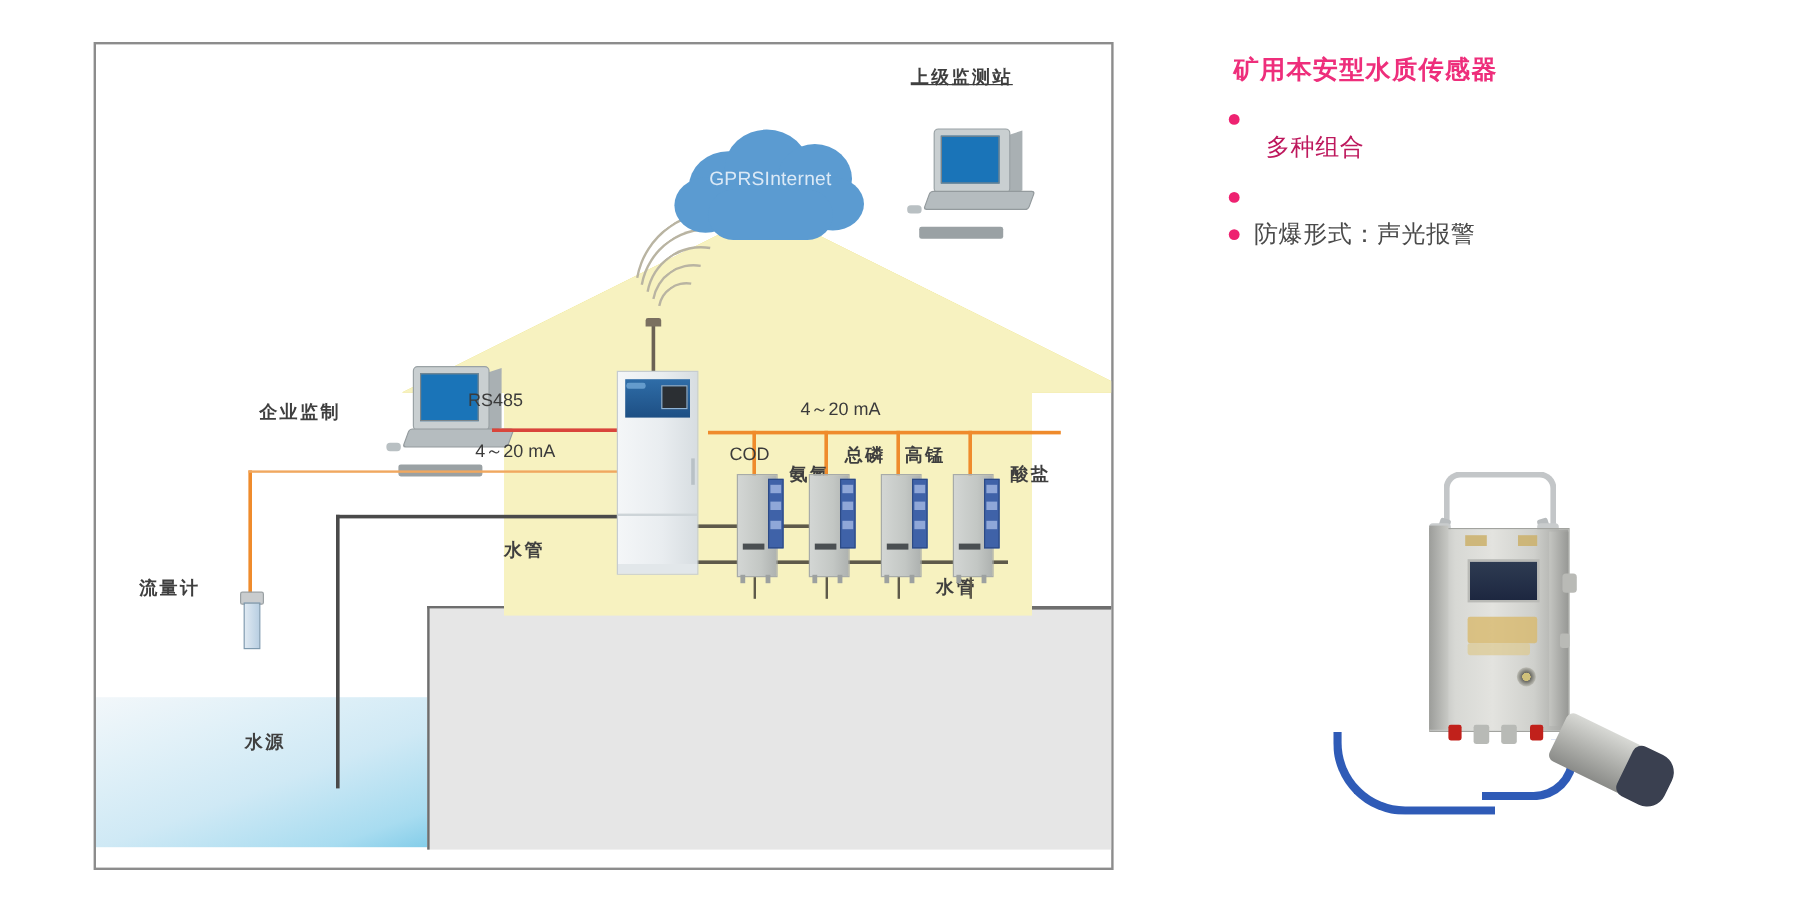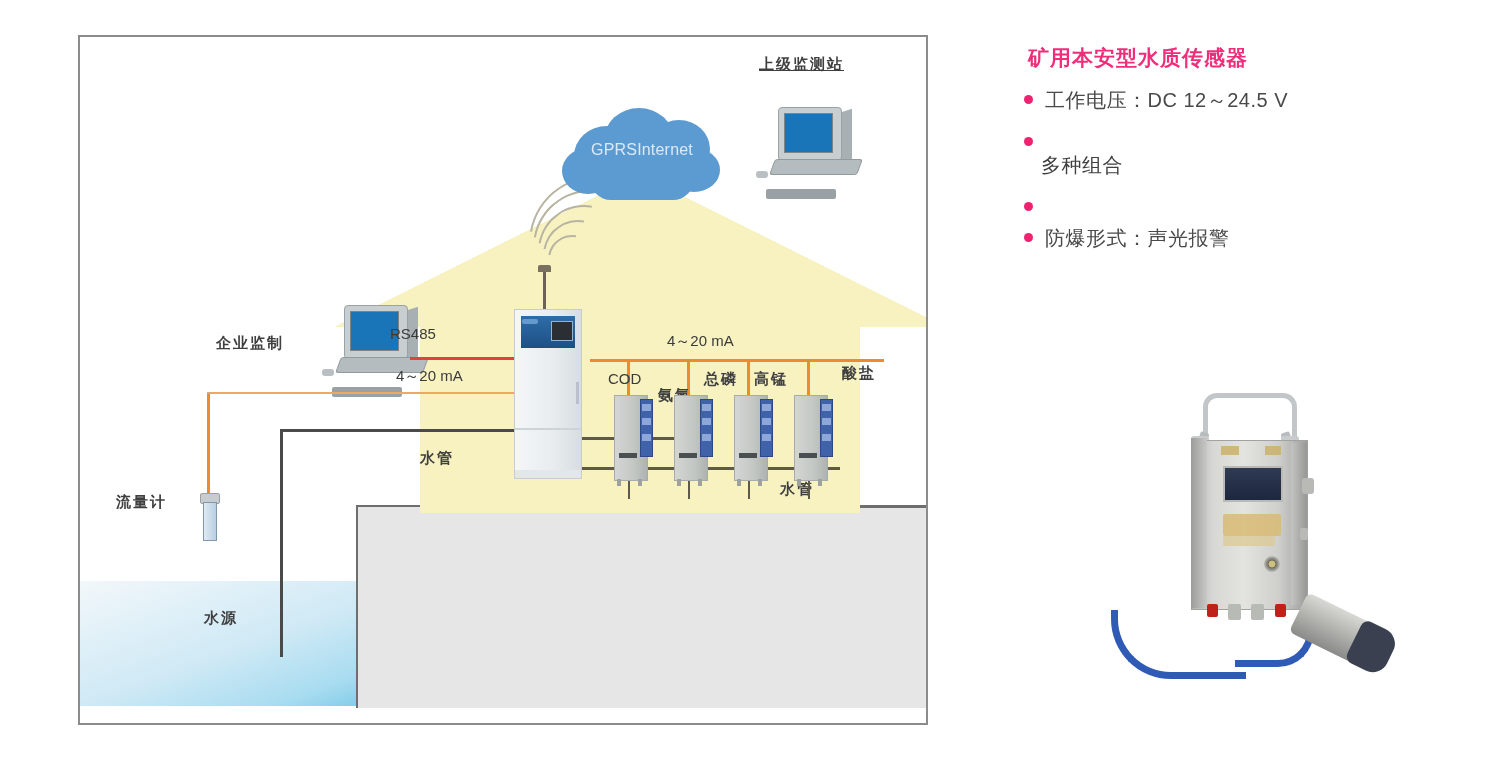--- a/index.html
+++ b/index.html
@@ -158,22 +158,22 @@
     margin:0 0 13px 0;
   }
   .spec-bullet{
     width:9px;height:9px;border-radius:50%;background:#ee2271;
     margin:9px 12px 0 4px; flex:0 0 auto;
   }
   .spec-text{
     color:#4a4a4a; font-size:20px; line-height:1.45; letter-spacing:.5px;
   }
   .spec-cont{
-    color:#404040; font-size:20px; line-height:1.45; letter-spacing:.5px;
-    margin:-8px 0 13px 21px;
+    color:#be185d; font-size:20px; line-height:1.45; letter-spacing:.5px;
+    margin:-8px 0 13px 35px;
   }
 
   
   #product-photo{
     position:absolute; left:1095px; top:388px; width:310px; height:280px;
   }
   .ph-handle{
     position:absolute;left:108px;top:5px;width:84px;height:44px;
     border:5px solid #c3c6c8;border-bottom:none;border-radius:14px 14px 0 0;
   }
@@ -276,21 +276,21 @@
     <div class="dlbl en" style="left:310px;top:276px;margin-top:12px;">RS485</div>
 
     <div class="ln ln-orange" style="left:127px;top:355px;width:3px;height:104px;"></div>
     <div class="ln ln-orange-thin" style="left:127px;top:355px;width:310px;height:2px;"></div>
     <div class="dlbl en" style="left:316px;top:330px;">4～20 mA</div>
 
     <div class="flowmeter">
       <div class="fm-cap"></div>
         <div class="fm-body"></div>
     </div>
-    <div class="dlbl cn" style="left:36px;top:456px;">流量计</div>
+    <div class="dlbl cn" style="left:36px;top:444px;">流量计</div>
 
     <div class="ln ln-pipe-dark" style="left:200px;top:392px;width:3px;height:228px;"></div>
     <div class="ln ln-pipe-dark" style="left:200px;top:392px;width:240px;height:3px;"></div>
     <div class="dlbl cn" style="left:340px;top:412px;">水管</div>
 
     <div class="ln ln-pipe" style="left:438px;top:400px;width:164px;height:3px;"></div>
     <div class="ln ln-pipe" style="left:599px;top:400px;width:3px;height:32px;"></div>
     <div class="ln ln-pipe" style="left:460px;top:430px;width:300px;height:3px;"></div>
     <div class="ln ln-pipe" style="left:460px;top:410px;width:3px;height:22px;"></div>
     <div class="dlbl cn" style="left:700px;top:443px;">水管</div>
@@ -308,21 +308,21 @@
     <div class="ln ln-orange" style="left:547px;top:322px;width:3px;height:40px;"></div>
     <div class="ln ln-orange" style="left:607px;top:322px;width:3px;height:40px;"></div>
     <div class="ln ln-orange" style="left:667px;top:322px;width:3px;height:40px;"></div>
     <div class="ln ln-orange" style="left:727px;top:322px;width:3px;height:40px;"></div>
     <div class="dlbl en" style="left:587px;top:295px;">4～20 mA</div>
 
     <div class="dlbl en" style="left:528px;top:333px;">COD</div>
     <div class="dlbl cn" style="left:578px;top:333px;margin-top:16px;">氨氮</div>
     <div class="dlbl cn" style="left:624px;top:333px;">总磷</div>
     <div class="dlbl cn" style="left:674px;top:333px;">高锰</div>
-    <div class="dlbl cn" style="left:722px;top:327px;padding-left:40px;">酸盐</div>
+    <div class="dlbl cn" style="left:722px;top:349px;padding-left:40px;">酸盐</div>
 
     <div class="rack" style="left:534px;top:358px;">
       <div class="rbody"></div>
         <div class="rblue">
           <i style="top:4px;"></i>
           <i style="top:18px;"></i>
           <i style="top:34px;"></i>
         </div>
         <div class="rslot"></div>
         <div class="rlegL"></div>
@@ -369,24 +369,20 @@
 
     <div class="dlbl cn" style="left:124px;top:572px;">水源</div>
 
   </div>
 </div>
 
 <div id="spec-panel">
   <div id="spec-title">矿用本安型水质传感器</div>
 
 
-  <div class="spec-item">
-    <span class="spec-bullet"></span>
-    <span class="spec-text">工作电压：DC 12～24.5 V</span>
-  </div>
 
   <div class="spec-item">
     <span class="spec-bullet"></span>
   </div>
   <div class="spec-cont">多种组合</div>
 
   <div class="spec-item">
     <span class="spec-bullet"></span>
   </div>
 

